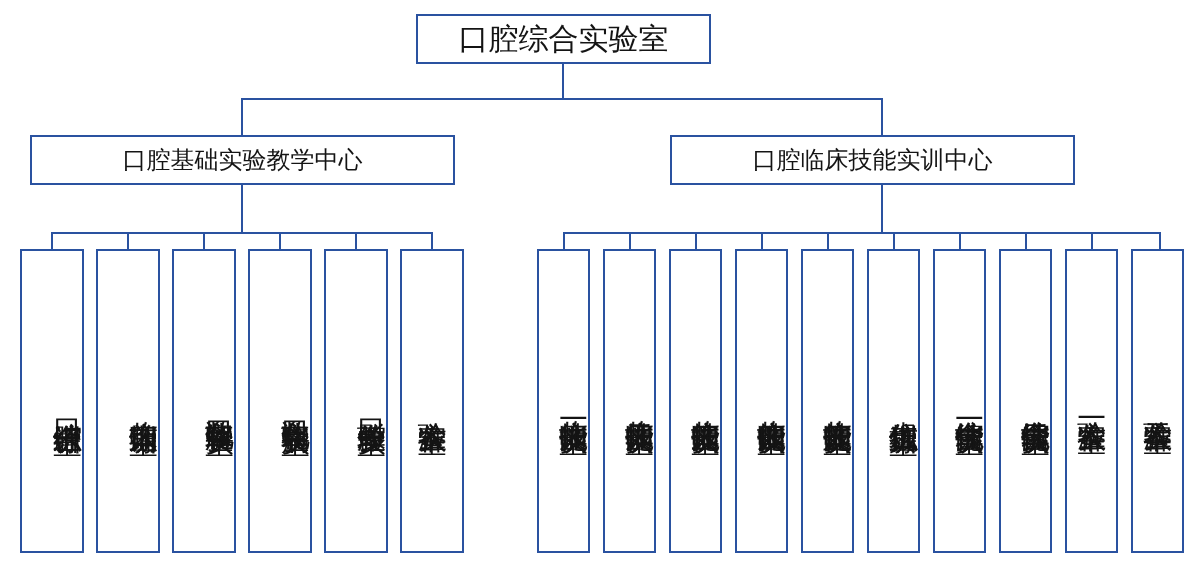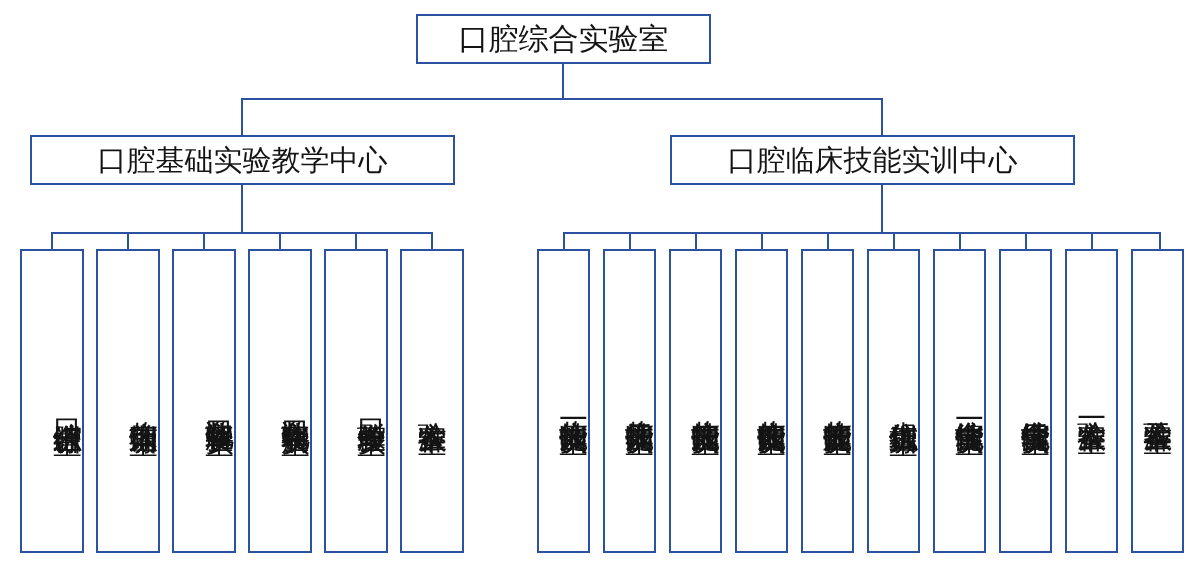--- a/index.html
+++ b/index.html
@@ -27,21 +27,21 @@
     align-items: center;
     justify-content: center;
     text-align: center;
     line-height: 1.0;
   }
   .node-root {
     font-size: 30px;
     letter-spacing: 0px;
   }
   .node-center {
-    font-size: 29px;
+    font-size: 24px;
   }
   .node-leaf {
     writing-mode: vertical-rl;
     text-orientation: upright;
     font-size: 29px;
     line-height: 1.02;
     letter-spacing: 1px;
     padding: 6px 0 6px 0;
     align-items: flex-start;
     justify-content: center;

